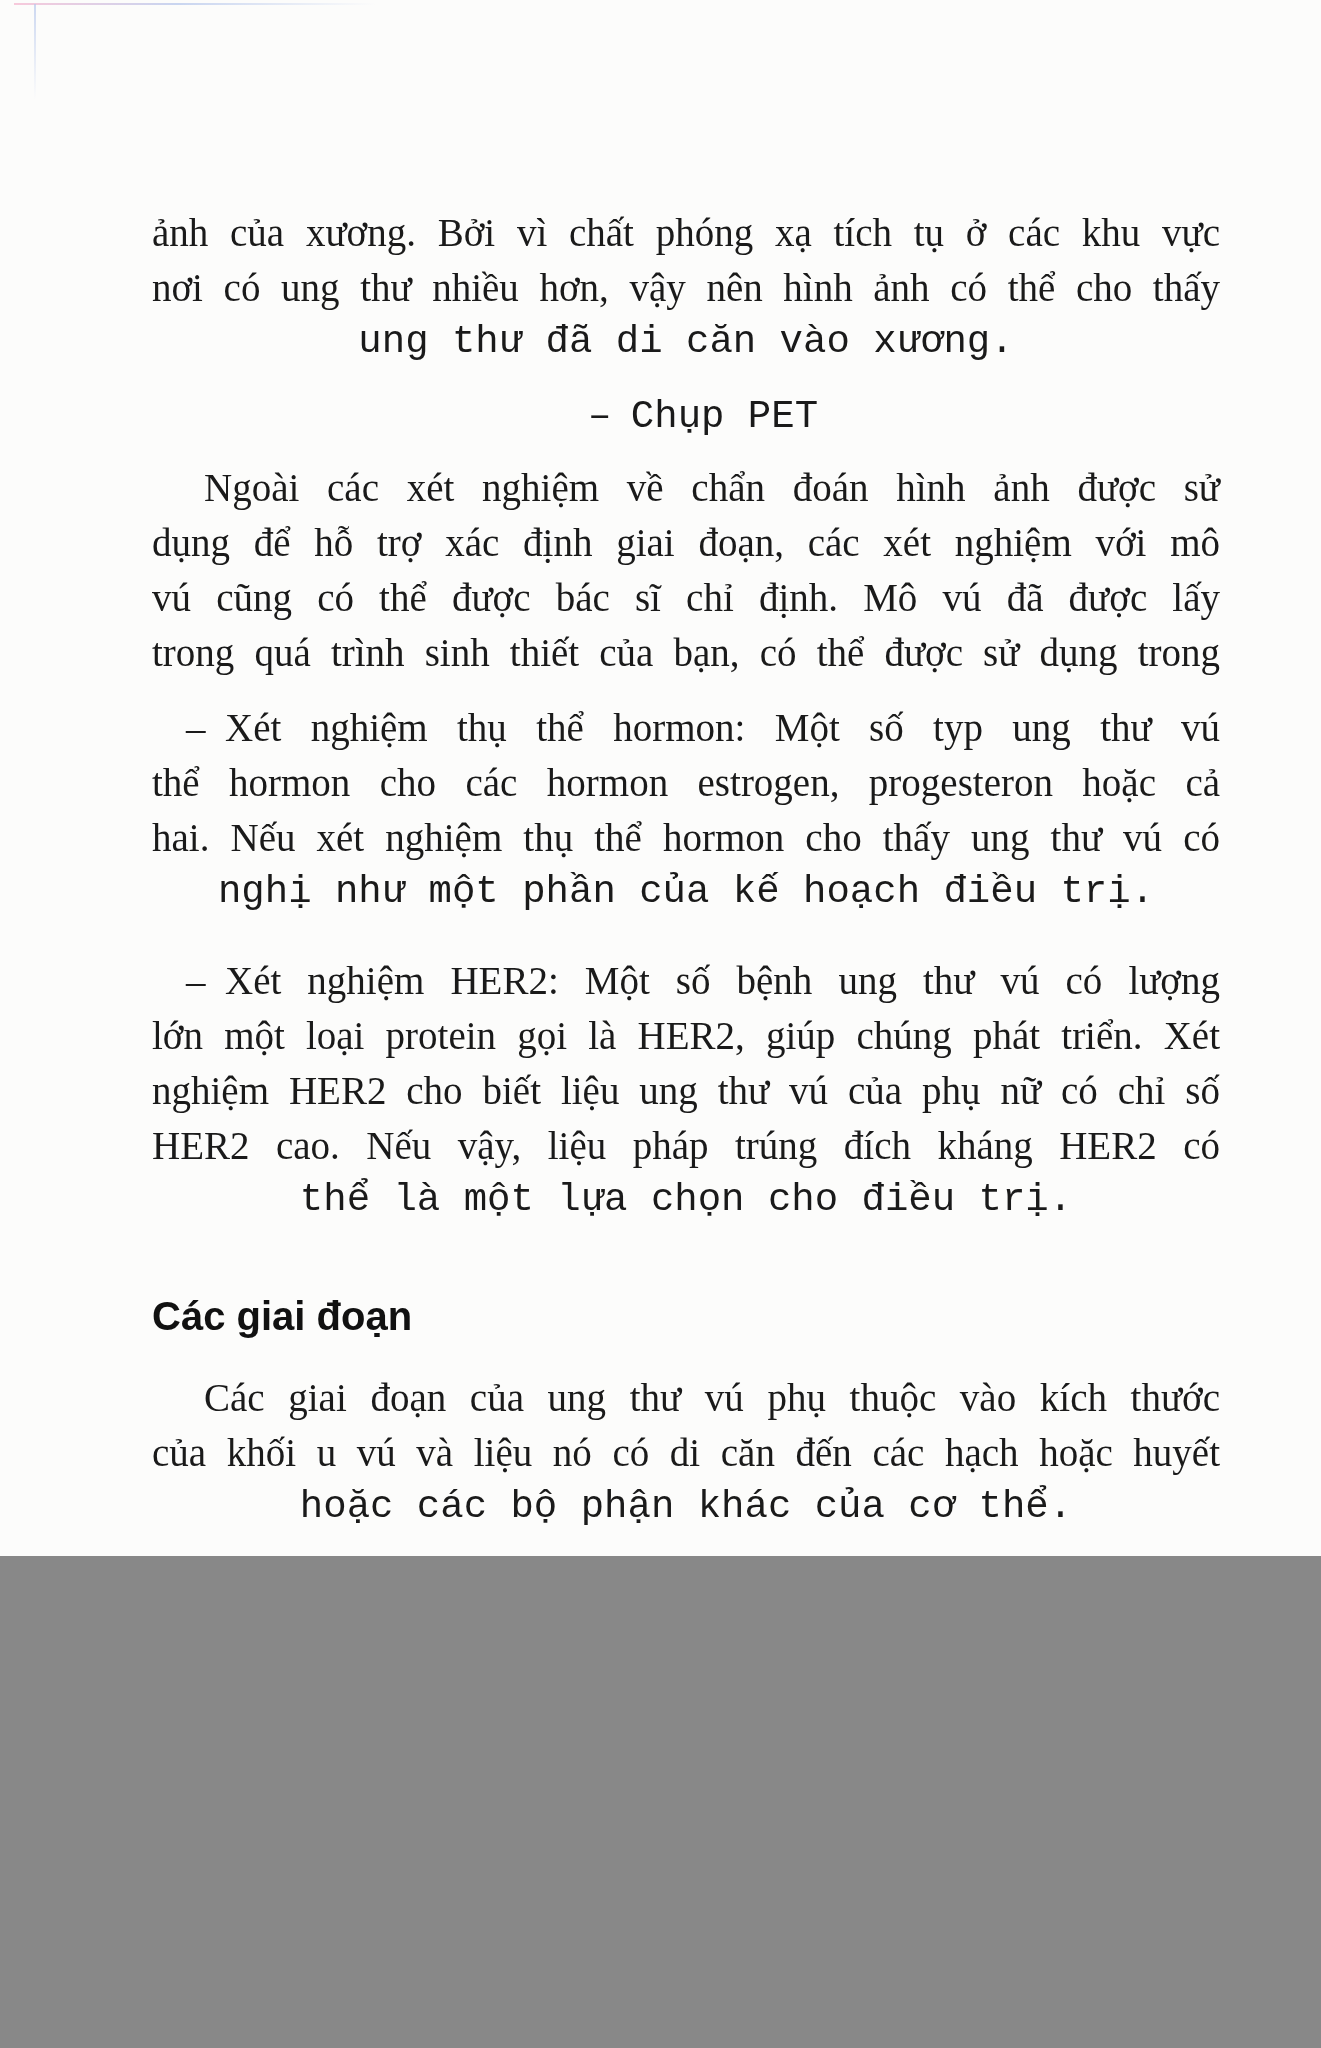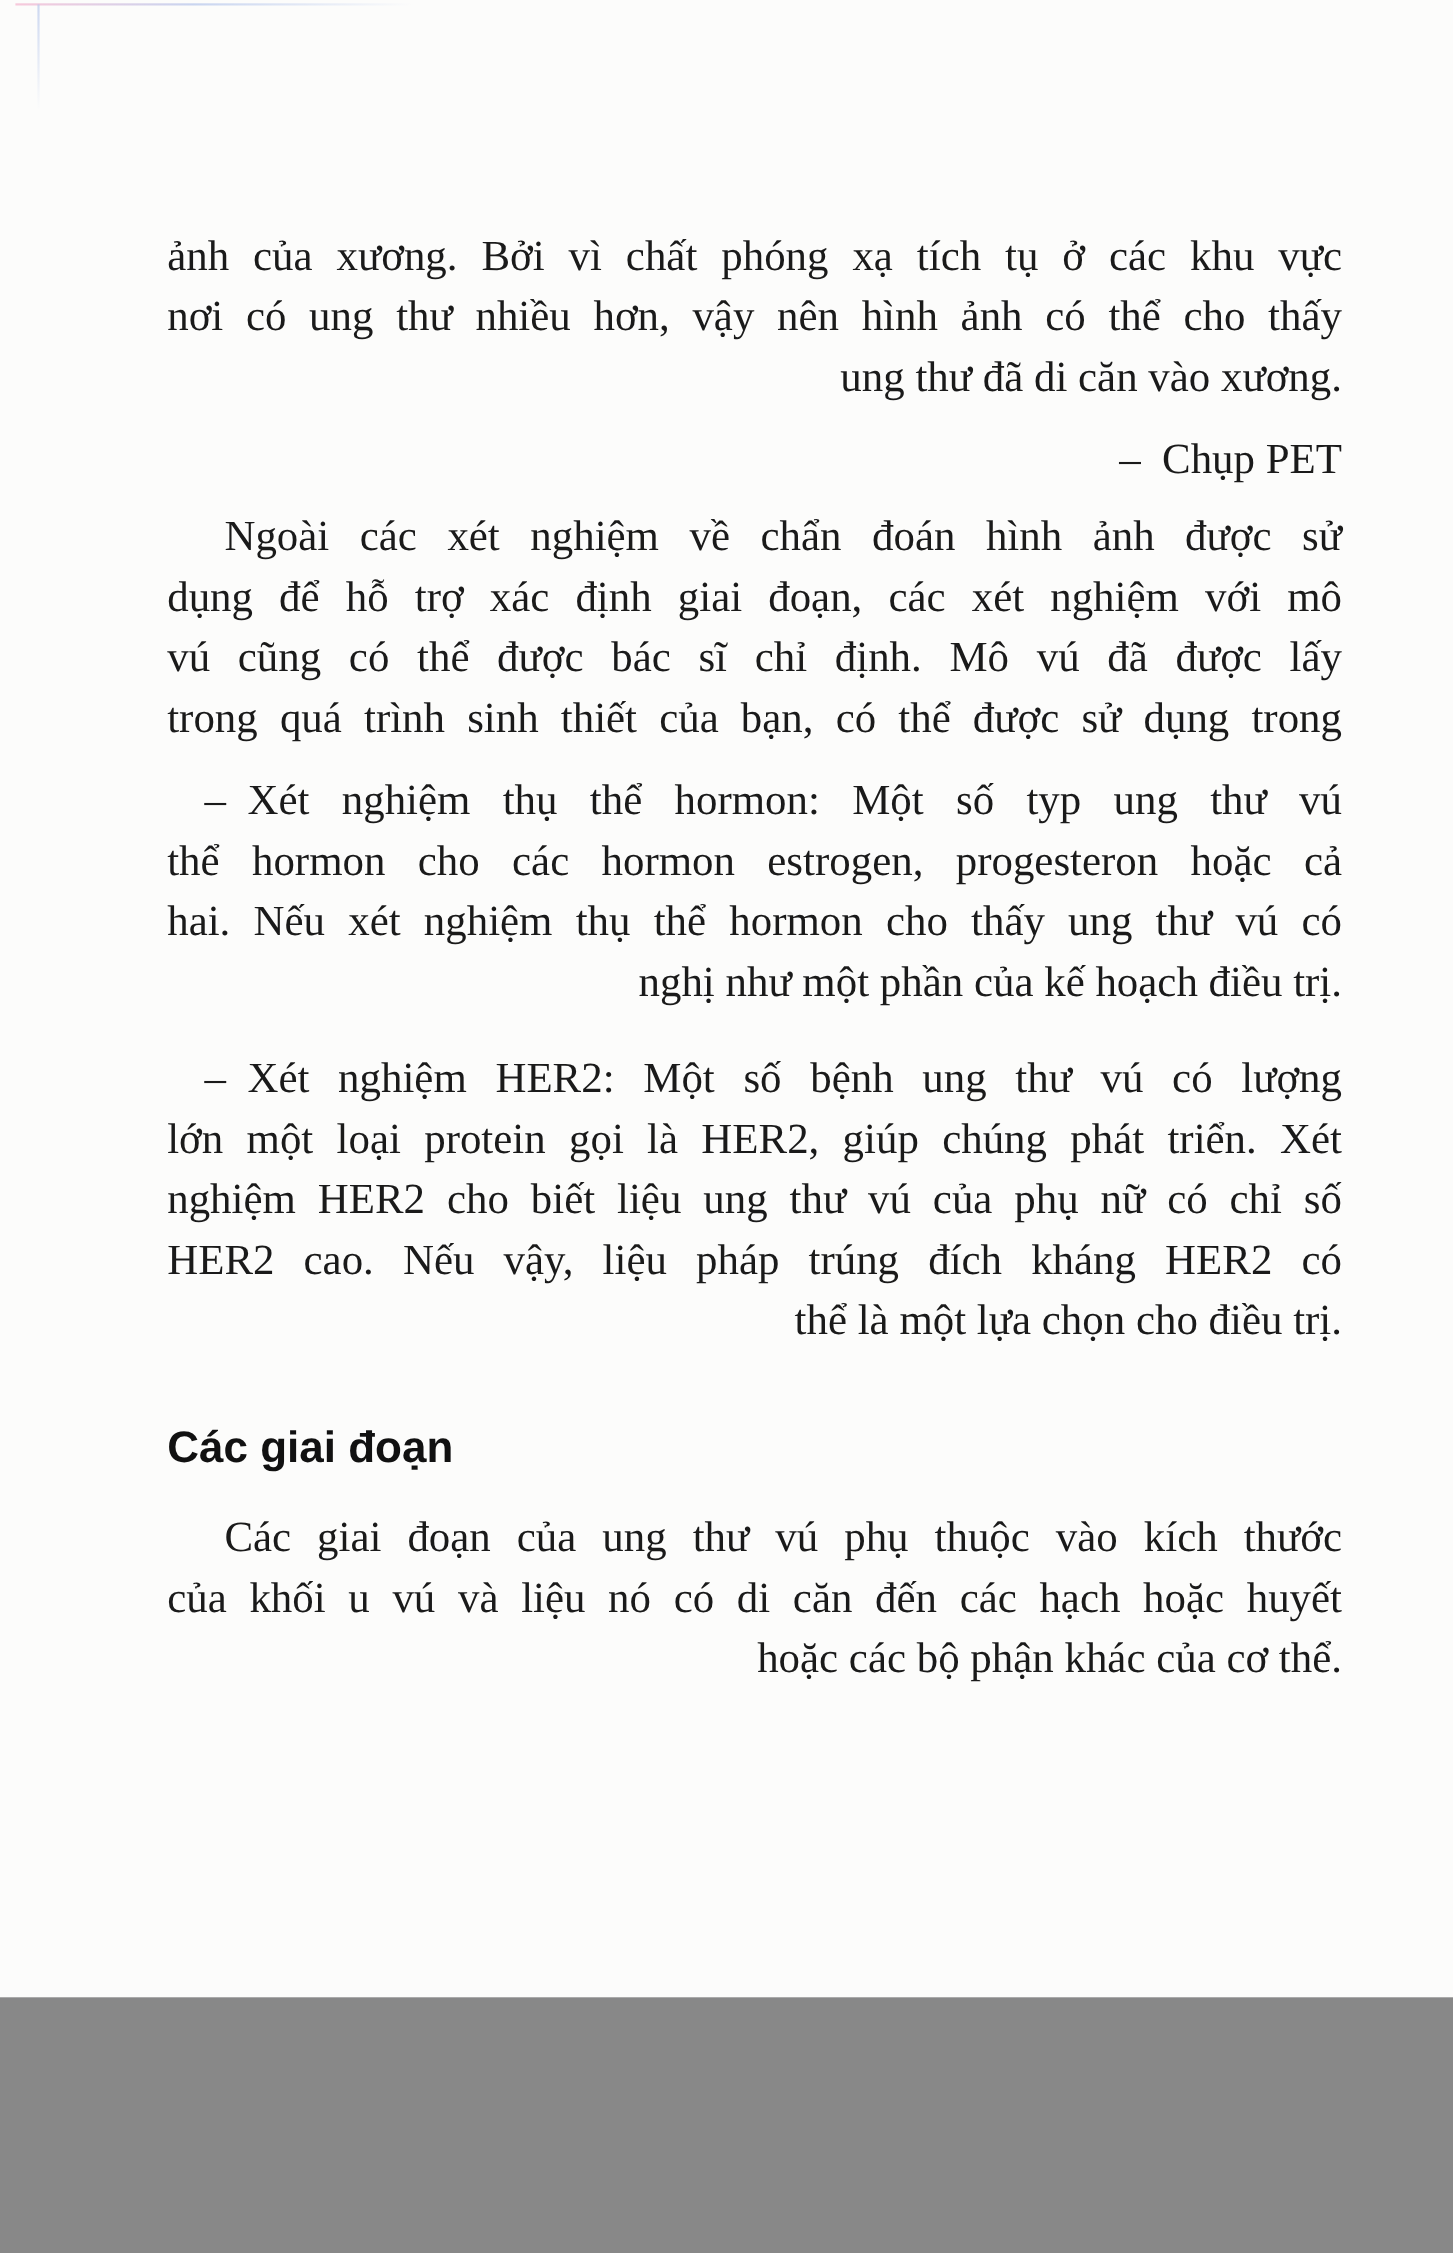--- a/index.html
+++ b/index.html
@@ -1,19 +1,19 @@
 <!DOCTYPE html>
 <html lang="vi"><head>
 <meta charset="utf-8">
 <style>
   html, body { margin: 0; padding: 0; background: #888; }
   .page {
     position: relative;
     width: 1321px;
-    height: 1816px;
+    height: 1556px;
     margin: 0 auto;
     background: #fcfcfb;
     overflow: hidden;
     color: #1a1a1a;
   }
   
   .text-block {
     position: absolute;
     left: 152px;
     top: 205px;
@@ -24,22 +24,23 @@
     color: #1a1a1a;
   }
   .block { margin: 0; }
   .line {
     text-align: justify;
     text-align-last: justify;
     -moz-text-align-last: justify;
     white-space: normal;
   }
   .line.last {
-    text-align: right;
+    text-align: center;
     text-align-last: auto;
+    font-family: Liberation Mono, monospace;
     -moz-text-align-last: auto;
   }
   
   .block.paragraph > .line:first-child { padding-left: 52px; }
   .block.list-item > .line:first-child { padding-left: 34px; }
   .block.no-indent > .line:first-child { padding-left: 0; }
   
   .text-block > *:nth-child(2) { margin-top: 20px; }
   .text-block > *:nth-child(3) { margin-top: 15px; }
   .text-block > *:nth-child(4) { margin-top: 20px; }

